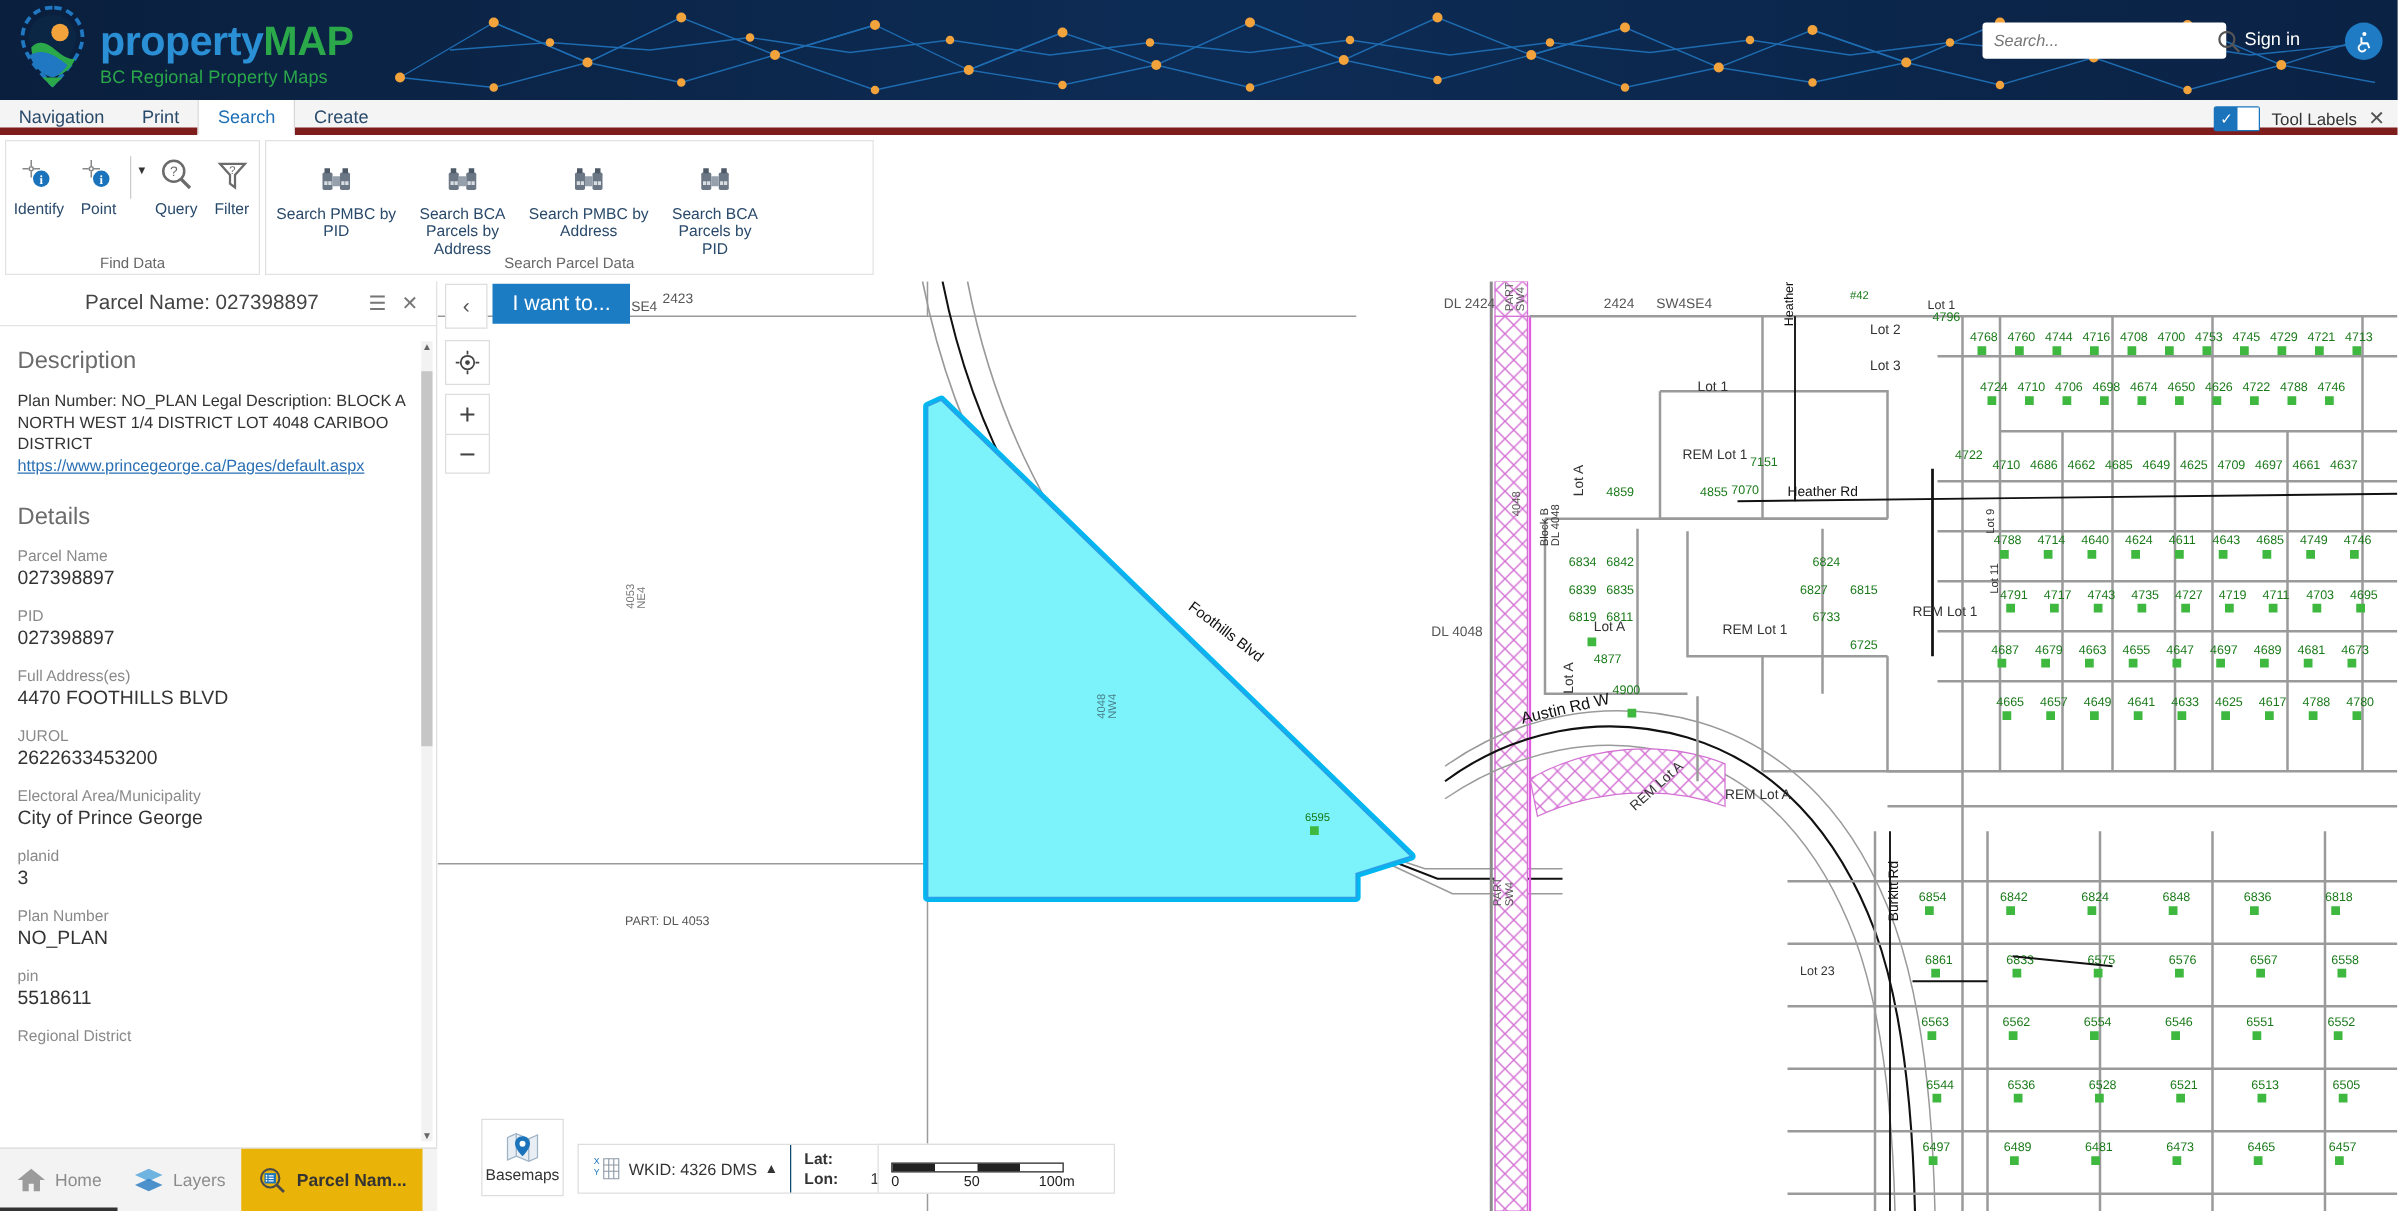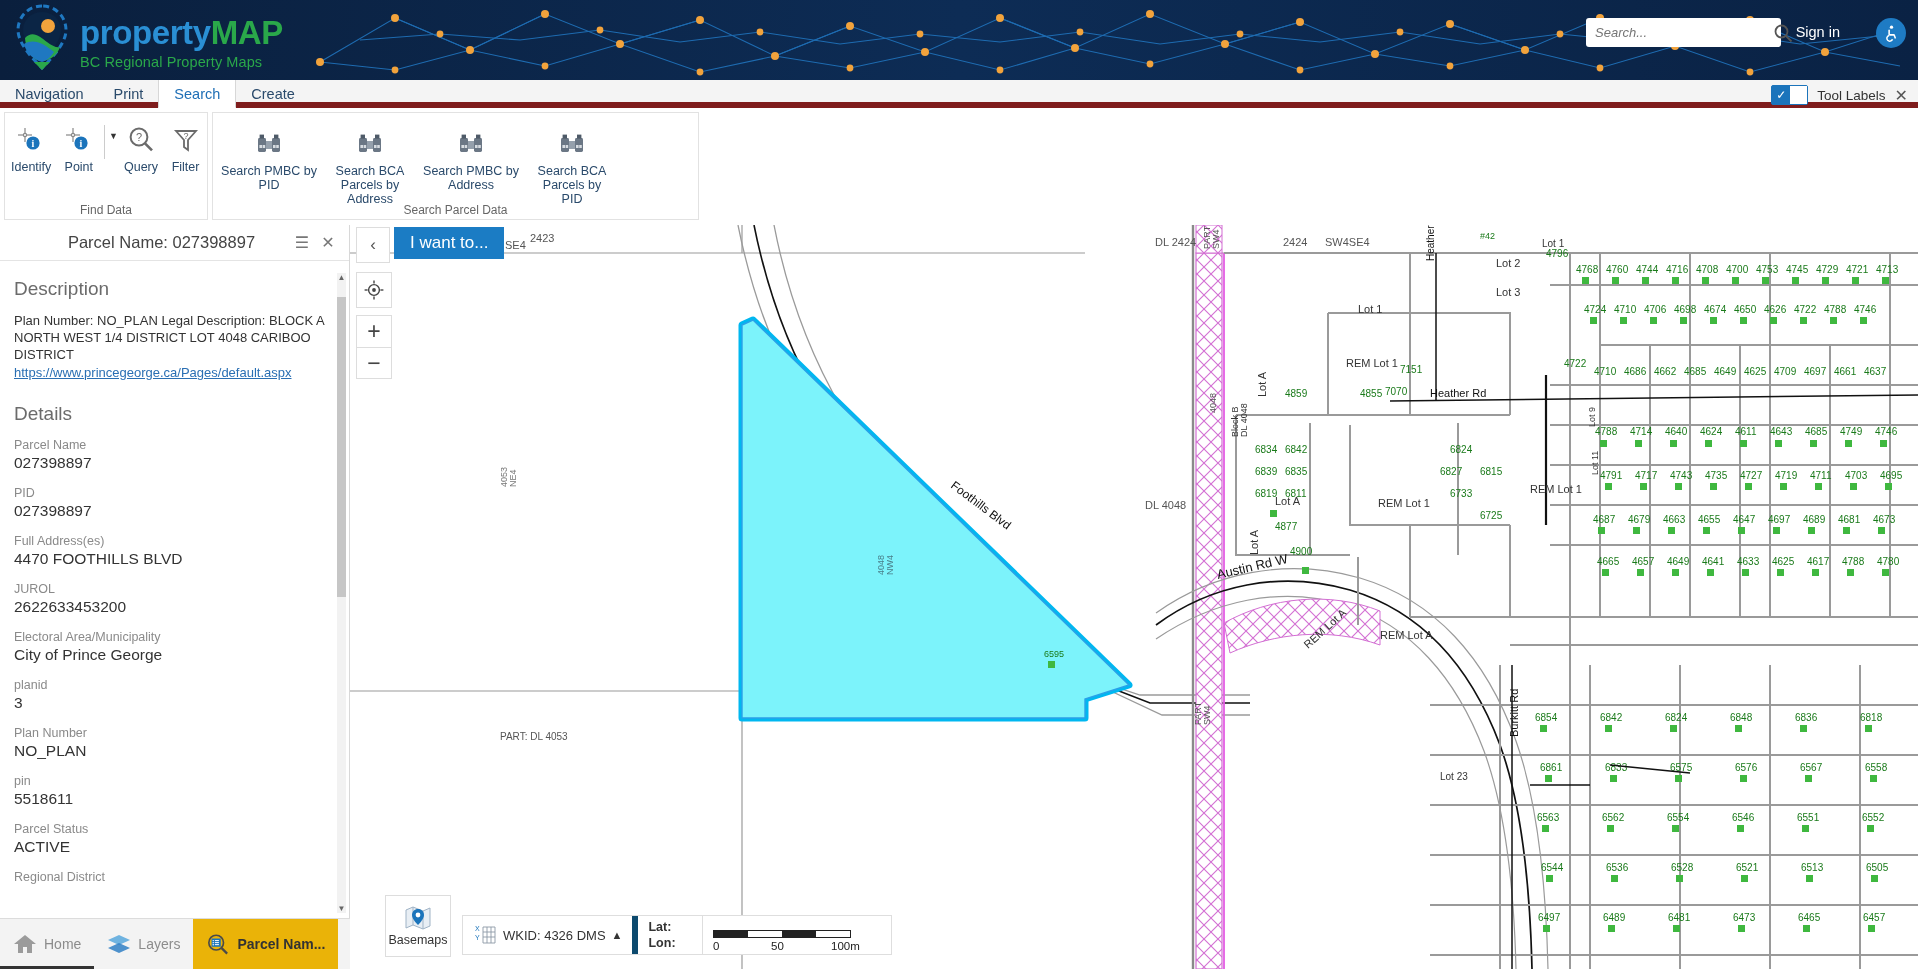--- a/index.html
+++ b/index.html
@@ -183,21 +183,21 @@
     position:absolute; left: 35px; bottom: 12px; width: 66px; height: 62px;
     background:#fff; border:1px solid #ddd;
     display:flex; flex-direction:column; align-items:center; justify-content:center; gap:2px;
     font-size: 12.5px; color:#333;
   }
   .statusbar {
     position:absolute; left: 112px; bottom: 14px; height: 40px;
     display:flex; align-items:stretch;
     background:#fff; border:1px solid #dedede;
   }
-  .sb-cell { display:flex; align-items:center; padding: 0 10px; border-right:6px solid #0c4a6e; }
+  .sb-cell { display:flex; align-items:center; padding: 0 10px; border-right:1px solid #0c4a6e; }
   .sb-cell:last-child { border-right:0; }
   .wkid { font-size: 13px; color:#333; }
   .latlon { font-size: 12.5px; color:#333; line-height: 16px; }
   .latlon b { display:inline-block; width: 34px; }
   .latlon .v { display:inline-block; width: 112px; text-align:right; }
   .scalebar {
     position:absolute; left: 352px; bottom: 14px; width: 190px; height: 40px;
     background:#fff; border:1px solid #dedede;
     display:flex; flex-direction:column; justify-content:center; padding: 0 10px;
   }
@@ -498,24 +498,20 @@
       <div class="f-label">planid</div>
       <div class="f-value">3</div>
     </div>
     <div class="field">
       <div class="f-label">Plan Number</div>
       <div class="f-value">NO_PLAN</div>
     </div>
     <div class="field">
       <div class="f-label">pin</div>
       <div class="f-value">5518611</div>
-    </div>
-    <div class="field">
-      <div class="f-label">Parcel Status</div>
-      <div class="f-value">ACTIVE</div>
     </div>
     <div class="field">
       <div class="f-label">Regional District</div>
     </div>
   </div>
 
   <div class="panel-scroll">
     <span class="arr" style="top:0">▲</span>
     <span class="thumb"></span>
     <span class="arr" style="bottom:0">▼</span>

